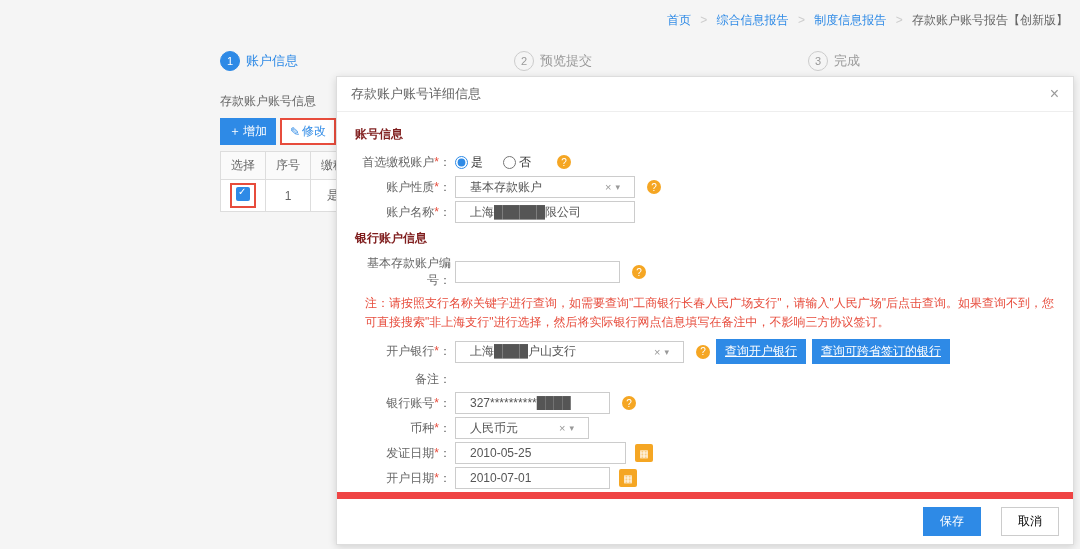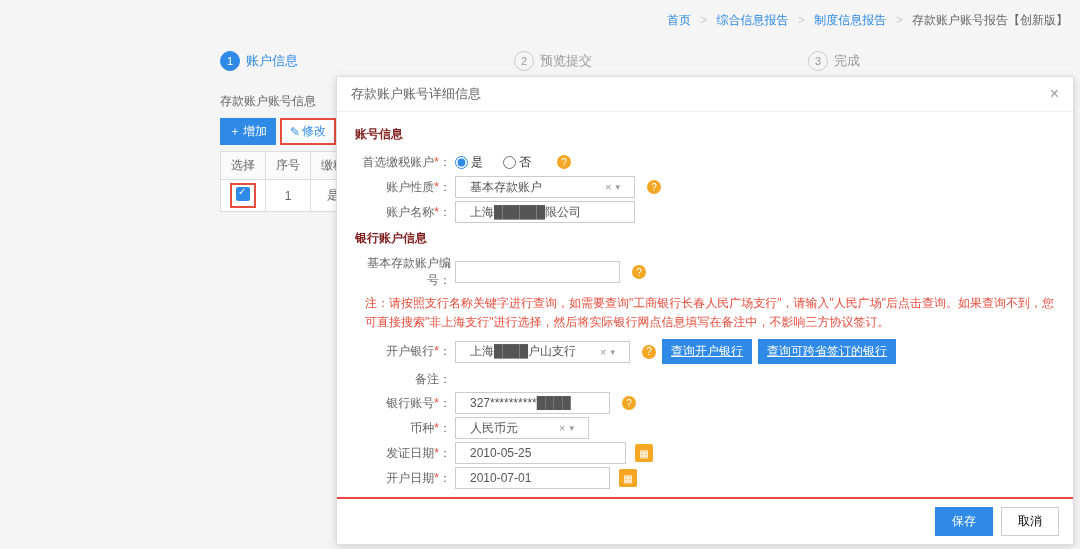--- a/index.html
+++ b/index.html
@@ -31,21 +31,21 @@
     .tbl th { background: #fafafa; font-weight: normal; }
     .checkbox-bg { background: #2e8ae6; width: 14px; height: 14px; display: inline-block; border-radius: 2px; position: relative; }
     .checkbox-bg::after { content: "✓"; color: #fff; font-size: 10px; position: absolute; top: -1px; left: 2px; }
     .row-hl { outline: 2px solid #e74c3c; }
     
     
     .modal { position: absolute; top: 76px; left: 336px; right: 6px; bottom: 4px; background: #fff; border: 1px solid #ddd; box-shadow: 0 2px 8px rgba(0,0,0,.15); display: flex; flex-direction: column; }
     .modal-header { padding: 8px 14px; border-bottom: 1px solid #eee; display: flex; justify-content: space-between; align-items: center; font-size: 13px; color: #666; }
     .modal-close { font-size: 16px; color: #999; cursor: pointer; background: none; border: none; }
     .modal-body { padding: 10px 18px 4px 18px; overflow-y: auto; flex: 1; }
-    .modal-footer { padding: 8px 14px; border-top: 2px solid #ef4444; display: flex; justify-content: flex-end; gap: 8px; }
+    .modal-footer { padding: 8px 14px; border-top: 7px solid #ef4444; display: flex; justify-content: flex-end; gap: 20px; }
     .btn { padding: 5px 16px; font-size: 12px; border: 1px solid #ccc; background: #fff; cursor: pointer; }
     .btn.primary { background: #2e8ae6; border-color: #2e8ae6; color: #fff; }
     
     .section-title { font-weight: bold; font-size: 12px; color: #7f1d1d; padding: 4px 0; border-bottom: 0 solid #eee; margin-bottom: 4px; }
     .form-row { display: flex; align-items: center; margin: 3px 0; min-height: 22px; }
     .form-label { width: 100px; text-align: right; font-size: 12px; color: #666; padding-right: 4px; }
     .req { color: #e74c3c; }
     .form-ctrl { display: flex; align-items: center; gap: 6px; }
     .input, .select { border: 1px solid #ccc; height: 22px; padding: 0 14px; font-size: 12px; color: #555; }
     .select { width: 180px; display: flex; justify-content: space-between; align-items: center; background: #fff; }
@@ -173,21 +173,21 @@
         <input class="input" style="width: 165px;" value="">
         <span class="help-icon">?</span>
       </span>
     </div>
 
     <div class="warn-text">注：请按照支行名称关键字进行查询，如需要查询"工商银行长春人民广场支行"，请输入"人民广场"后点击查询。如果查询不到，您可直接搜索"非上海支行"进行选择，然后将实际银行网点信息填写在备注中，不影响三方协议签订。</div>
 
     <div class="form-row">
       <span class="form-label"><span>开户银行</span><span class="req">*</span>：</span>
       <span class="form-ctrl">
-        <span class="select" style="width:175px">
+        <span class="select" style="width:229px">
           <span>上海████户山支行</span>
             <span class="x">×</span>
             <span class="caret">▾</span>
         </span>
         <span class="help-icon">?</span>
         <button class="btn-inline">查询开户银行</button>
         <button class="btn-inline">查询可跨省签订的银行</button>
       </span>
     </div>
 

